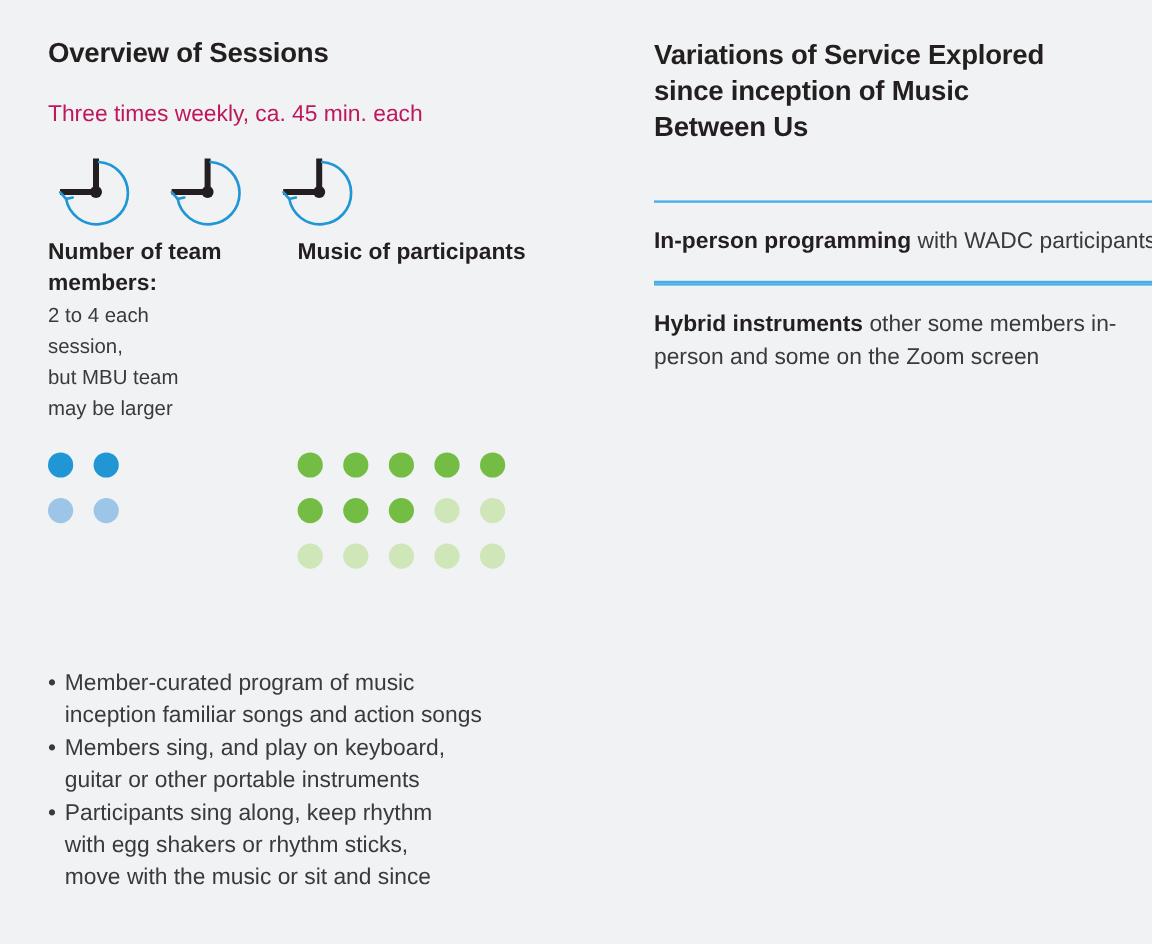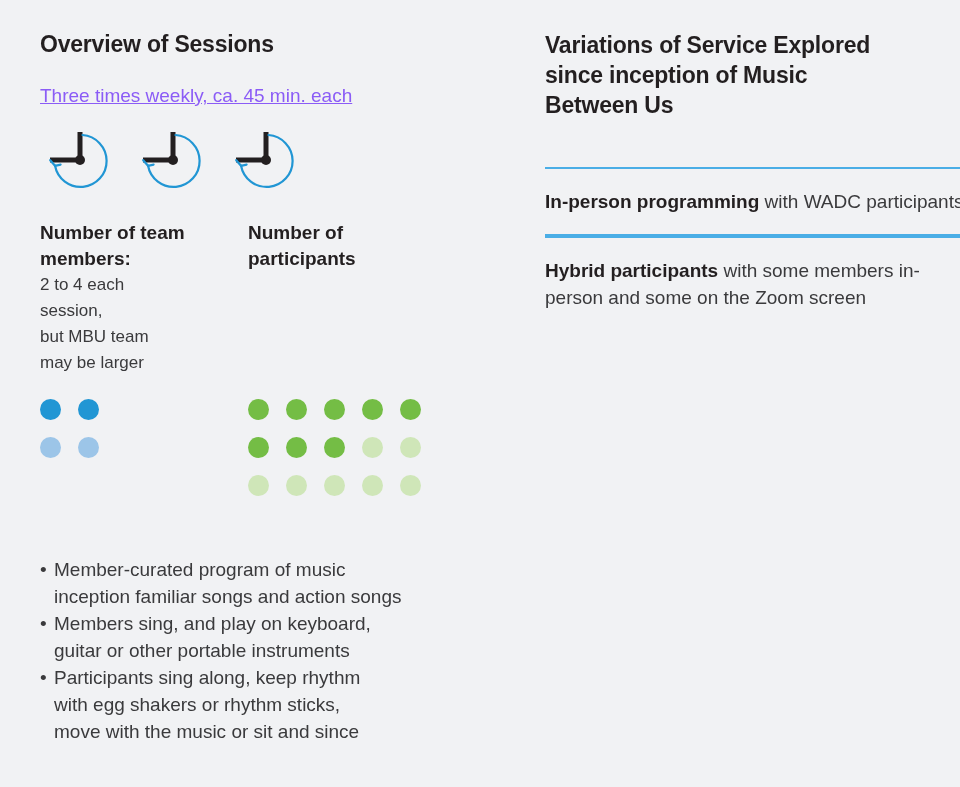--- a/index.html
+++ b/index.html
@@ -33,41 +33,39 @@
     font-size: 23px;
     font-weight: bold;
     letter-spacing: -0.2px;
     color: #231f20;
     line-height: 28px;
     margin: 0 0 26px 0;
   }
   .subtitle {
     font-size: 19px;
     font-weight: normal;
-    color: #8b5cf6;
+    color: #be185d;
     line-height: 24px;
     margin: 0;
-    text-decoration: underline;
   }
 
   
   .clock-row {
     margin-top: 18px;
     display: flex;
     gap: 21px;
   }
   .clock {
     width: 72px;
     height: 72px;
     display: block;
   }
 
   
   .stats {
-    margin-top: 22px;
     display: flex;
   }
   .stat-col-a { width: 208px; }
   .stat-col-b { width: 200px; }
   .stat-title {
     font-size: 19px;
     font-weight: bold;
     color: #231f20;
     line-height: 26px;
     margin: 0;
@@ -204,21 +202,21 @@
     <div class="stats">
       <div class="stat-col-a">
         <p class="stat-title">Number of
 team members:</p>
         <p class="stat-body">2 to 4 each
 session,
 but MBU team
 may be larger</p>
       </div>
       <div class="stat-col-b">
-        <p class="stat-title">Number of
+        <p class="stat-title">Music of
 participants</p>
       </div>
     </div>
 
     <div class="dot-area">
 
       <div class="dot-grid-a">
         <div class="dot-row">
           <span class="dot" style="background: rgb(33, 150, 212);"></span>
           <span class="dot" style="background: rgb(33, 150, 212);"></span>
@@ -285,18 +283,18 @@
 
     <div class="divider" style="background: rgb(74, 174, 230);"></div>
     <div class="var-item var-pad-top var-pad-bot">
       <span class="var-strong">In-person programming</span><span> with WADC participants</span>
     </div>
 
     <div class="divider" style="background: rgb(74, 174, 230);"></div>
 
     <div class="divider" style="background: rgb(74, 174, 230);"></div>
     <div class="var-item var-pad-top var-pad-bot">
-      <span class="var-strong">Hybrid participants</span><span> with some members in-person and some on the Zoom screen</span>
+      <span class="var-strong">Hybrid instruments</span><span> other some members in-person and some on the Zoom screen</span>
     </div>
 
   </div>
 
 </div>
 
 </body></html>

